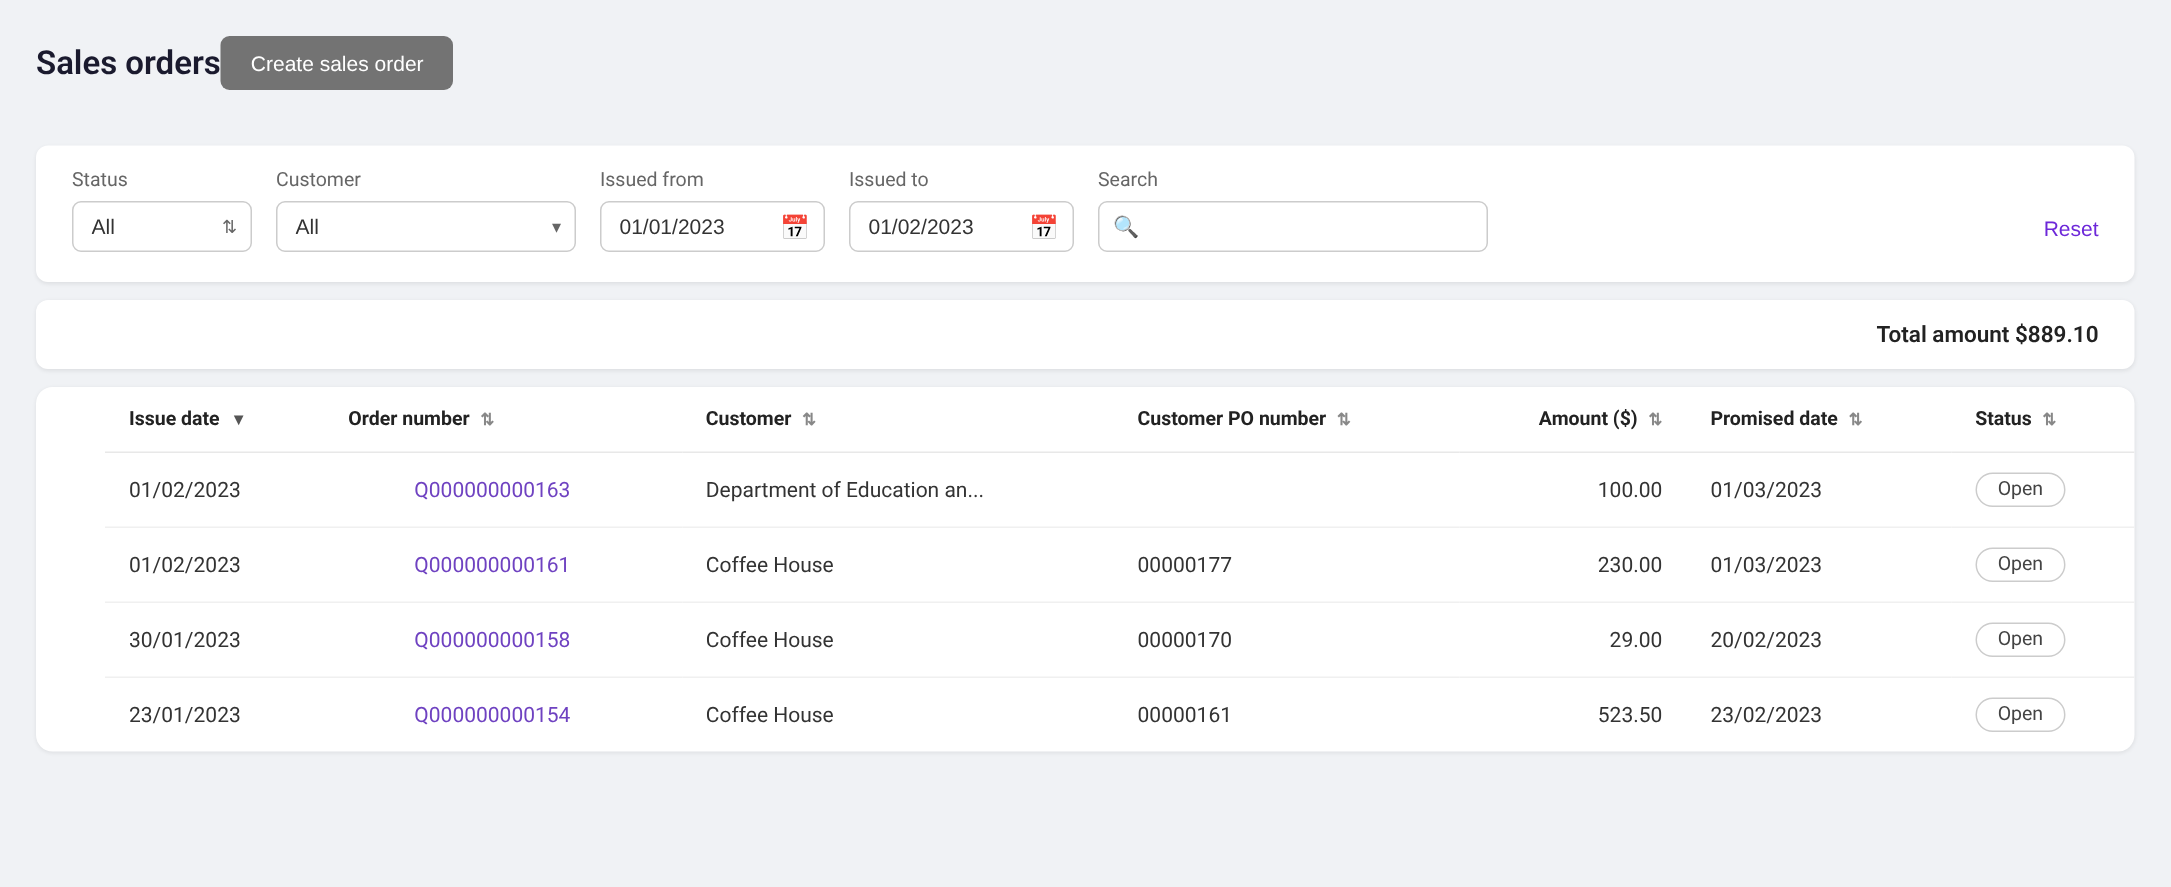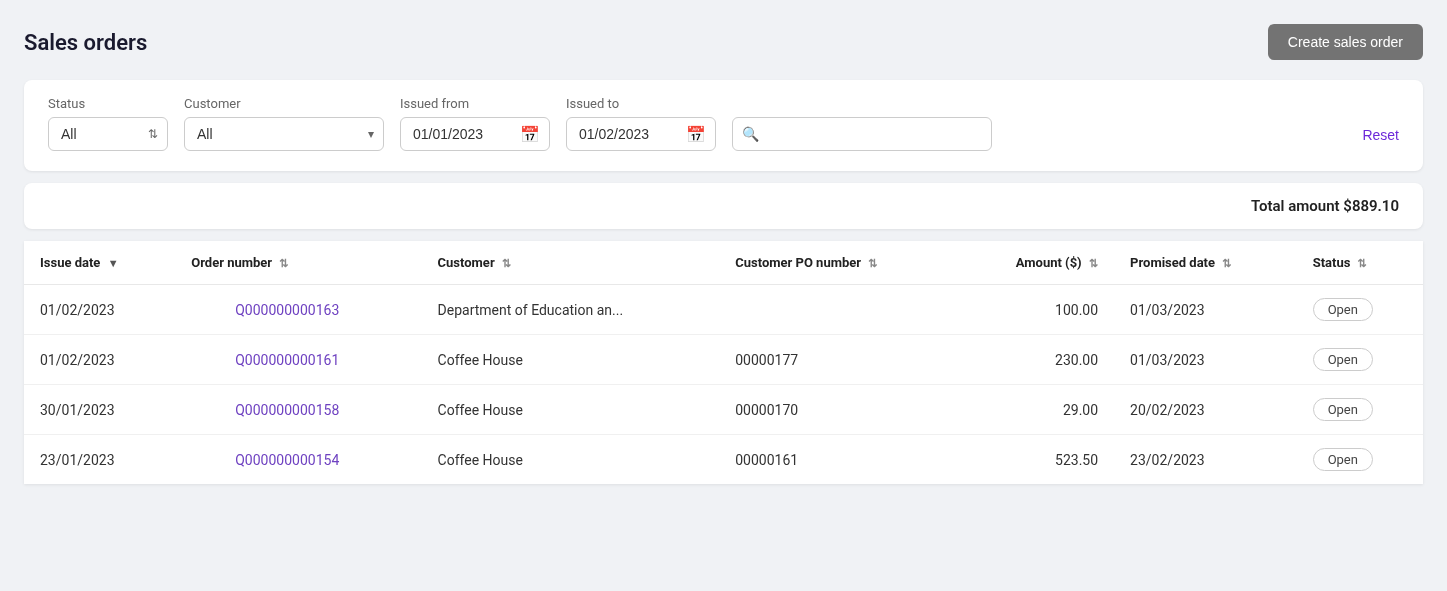--- a/index.html
+++ b/index.html
@@ -8,23 +8,22 @@
       background: #f0f2f5;
       color: #333;
       font-size: 14px;
     }
     .page {
       padding: 24px;
       min-height: 591px;
     }
     .page-header {
       display: flex;
-      justify-content: space-between;
       align-items: center;
-      margin-bottom: 20px;
+      margin-bottom: 37px;
     }
     .page-title {
       font-size: 22px;
       font-weight: 600;
       color: #1a1a2e;
     }
     .btn-create {
       background: #737373;
       color: #fff;
       border: none;
@@ -159,23 +158,24 @@
       align-items: center;
     }
     .totals-text {
       font-size: 15px;
       font-weight: 600;
       color: #222;
     }
 
     .table-card {
       background: #fff;
-      border-radius: 0;
+      border-radius: 11px;
       box-shadow: 0 1px 3px rgba(0,0,0,0.08);
       overflow: hidden;
+      padding-left: 46px;
     }
     table {
       width: 100%;
       border-collapse: collapse;
     }
     thead th {
       padding: 14px 16px;
       text-align: left;
       font-size: 13px;
       font-weight: 700;
@@ -270,20 +270,21 @@
 
       <div class="filter-group">
         <label class="filter-label">Issued to</label>
         <div class="date-input-wrap">
           <input type="text" class="date-input" value="01/02/2023" style="">
           <span class="date-icon">📅</span>
         </div>
       </div>
 
       <div class="filter-group">
+        <label class="filter-label">Search</label>
         <div class="search-input-wrap">
           <span class="search-icon">🔍</span>
           <input type="text" class="search-input" placeholder="" style="">
         </div>
       </div>
 
       <button class="reset-btn">Reset</button>
     </div>
   </div>
 

